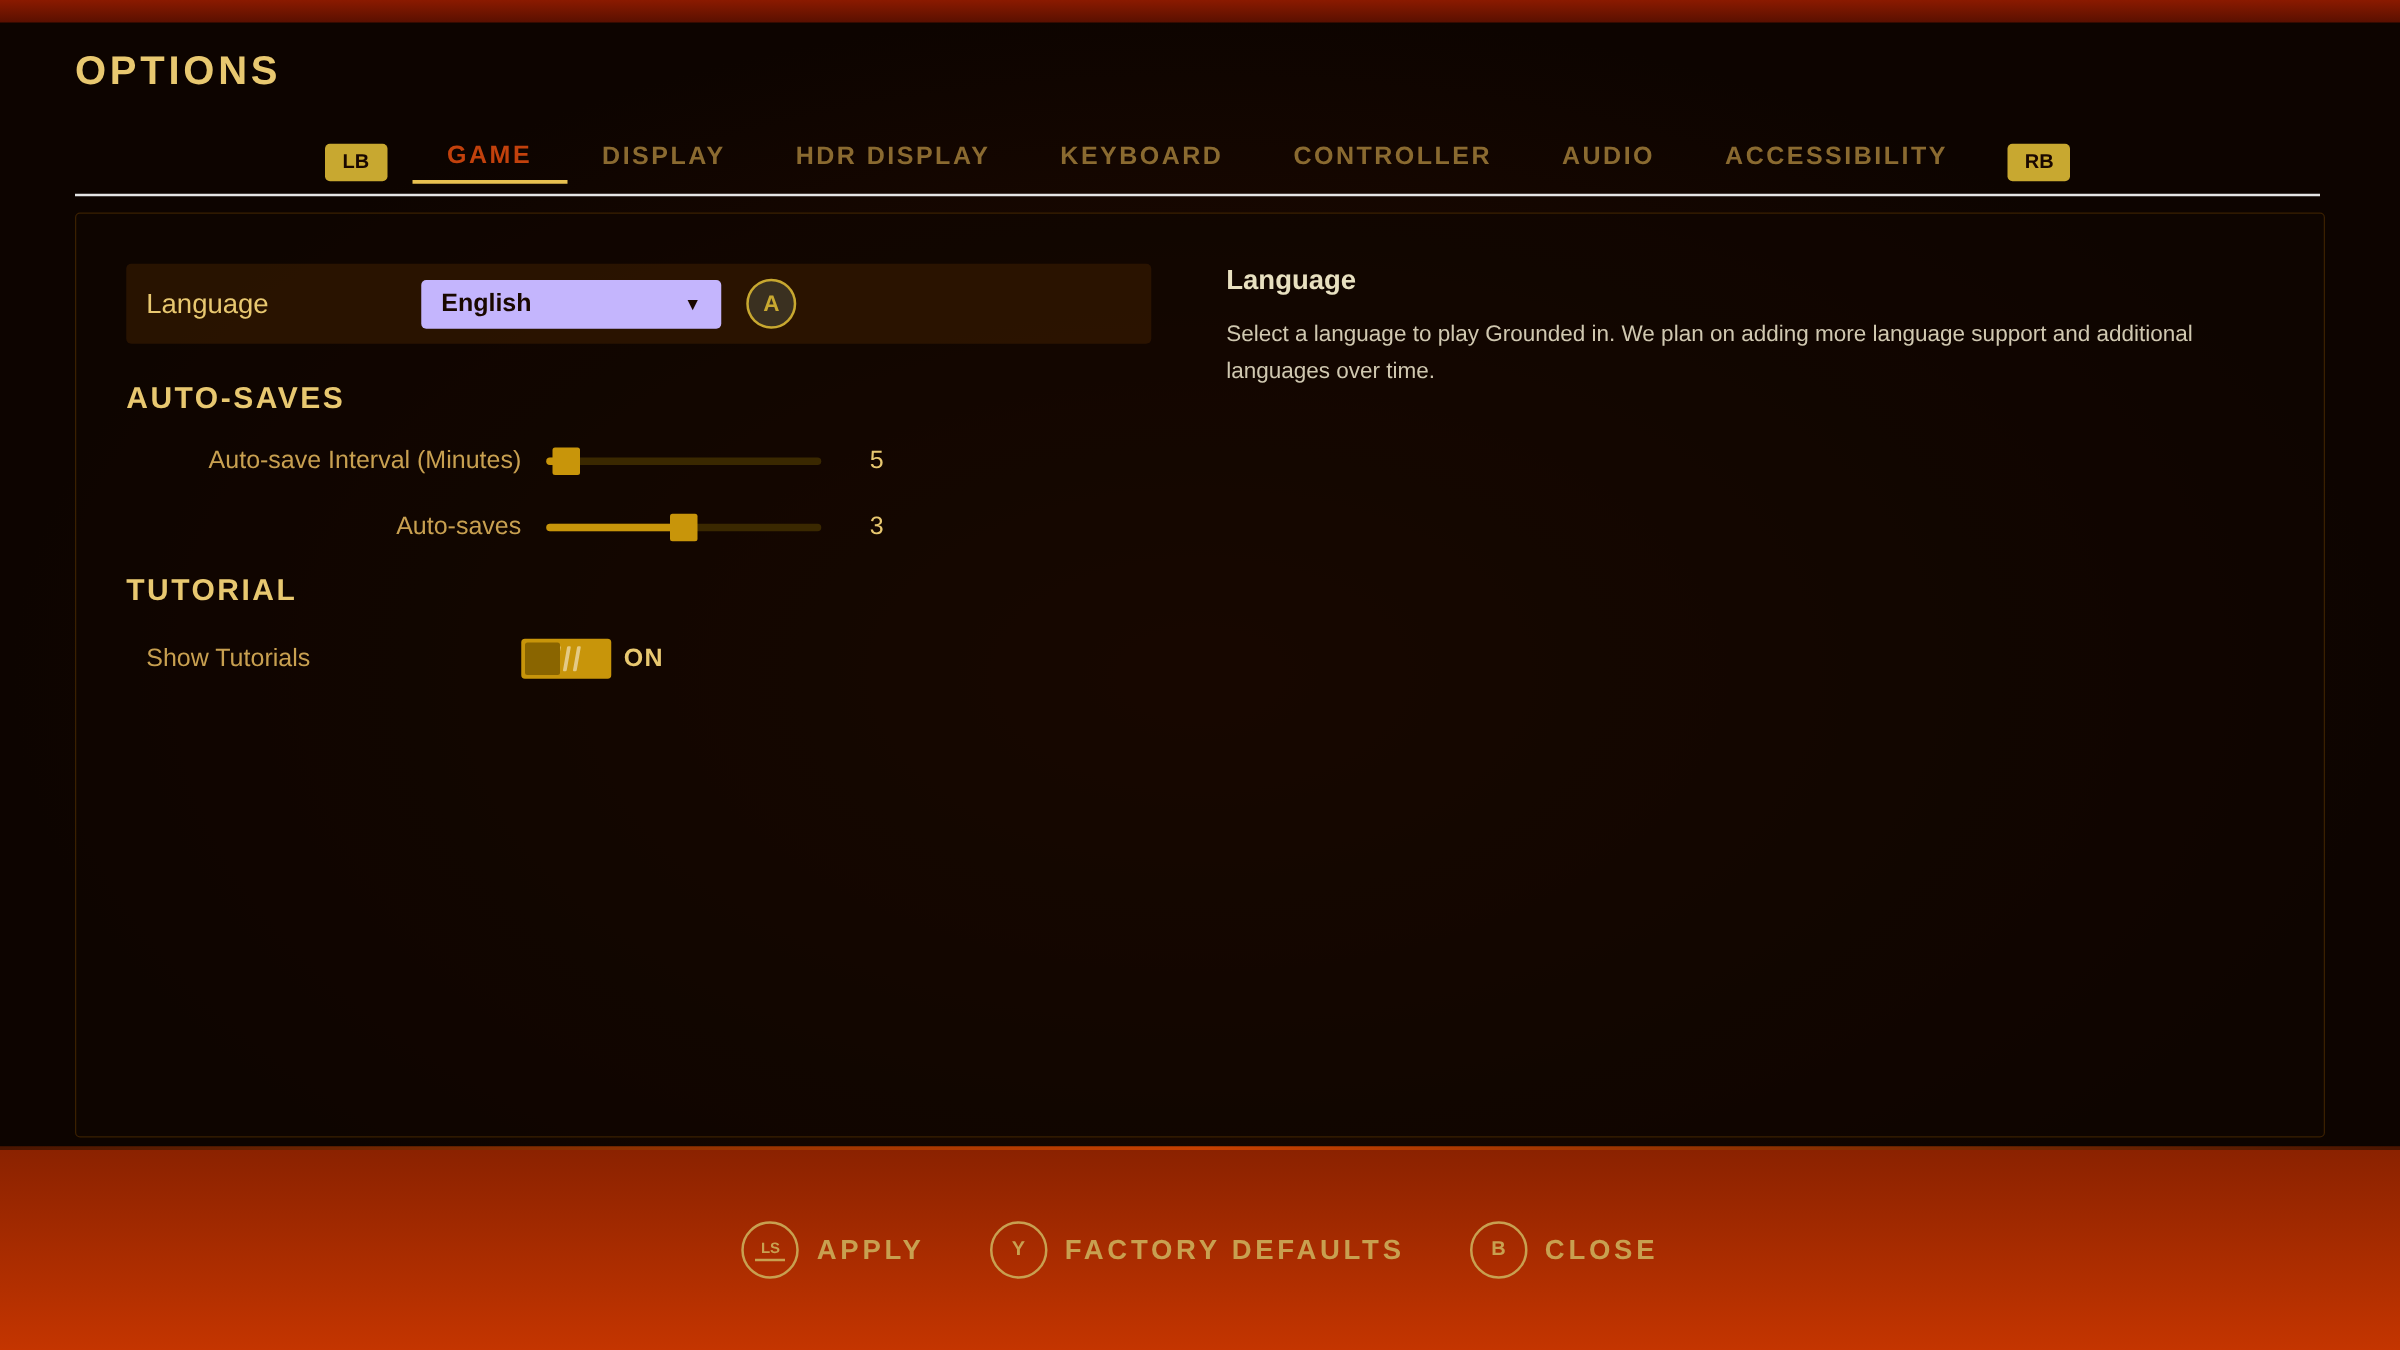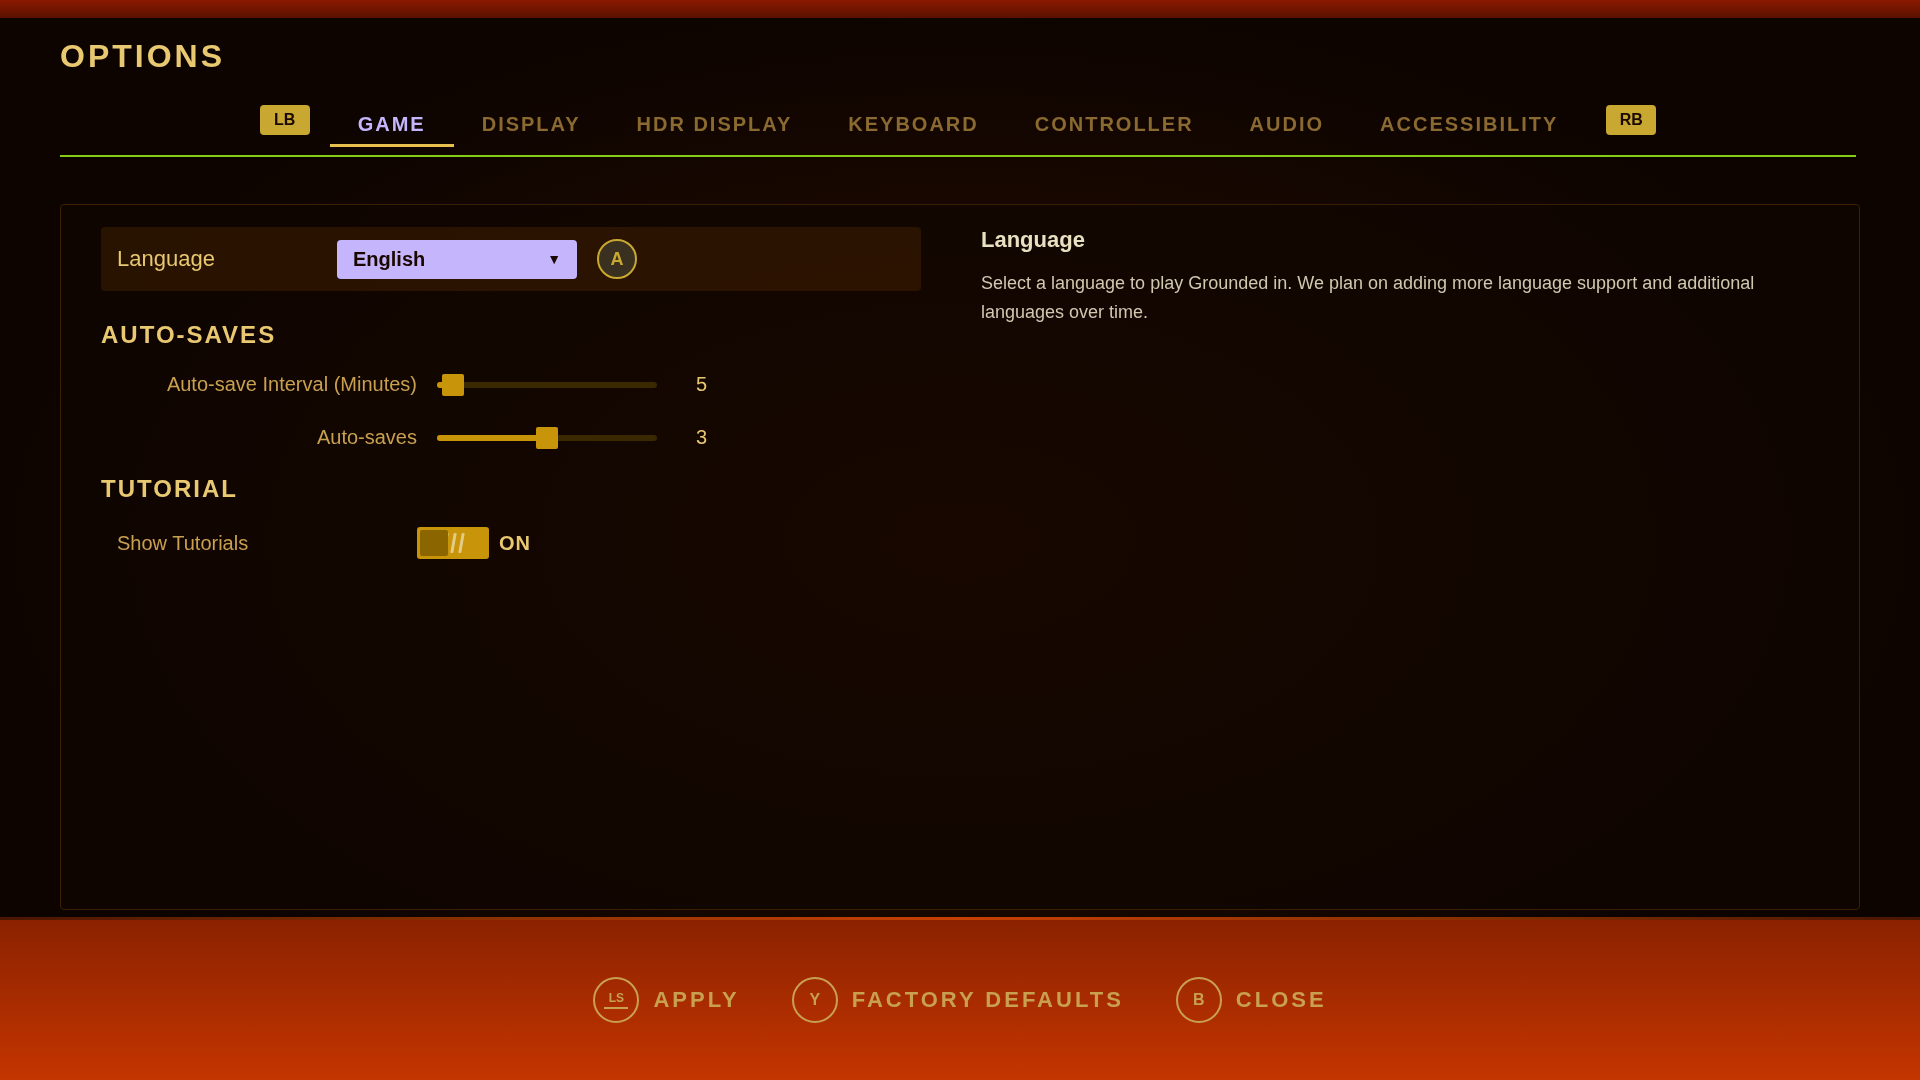--- a/index.html
+++ b/index.html
@@ -49,25 +49,25 @@
       font-size: 32px;
       font-weight: bold;
       letter-spacing: 3px;
       text-transform: uppercase;
       margin-bottom: 20px;
     }
 
     
     .tab-bar {
       display: flex;
-      align-items: flex-start;
+      align-items: flex-end;
       justify-content: center;
       gap: 0;
       padding: 10px 0;
-      border-bottom: 2px solid #84cc16;
+      border-bottom: 2px solid #e5e5e5;
     }
 
     .tab-bumper {
       background: #c8a830;
       color: #1a0800;
       font-weight: bold;
       font-size: 16px;
       padding: 6px 12px;
       border-radius: 4px;
       margin: 0 20px;
@@ -79,39 +79,38 @@
       color: #8a6a30;
       font-size: 20px;
       font-weight: bold;
       letter-spacing: 2px;
       text-transform: uppercase;
       padding: 8px 28px;
       cursor: pointer;
     }
 
     .tab-item.active {
-      color: #c4b5fd;
+      color: #c2410c;
       border-bottom: 3px solid #e8c050;
       margin-bottom: -2px;
     }
 
     
     .content-area {
       position: absolute;
       top: 170px;
       left: 60px;
       right: 60px;
       bottom: 170px;
       background: rgba(15, 5, 0, 0.7);
       border: 1px solid #3a2000;
       border-radius: 4px;
-      padding: 22px 40px;
+      padding: 40px 40px;
       display: flex;
       gap: 40px;
-      margin-top: 34px;
     }
 
     .settings-panel {
       flex: 0 0 820px;
     }
 
     .info-panel {
       flex: 1;
       padding-left: 20px;
     }

